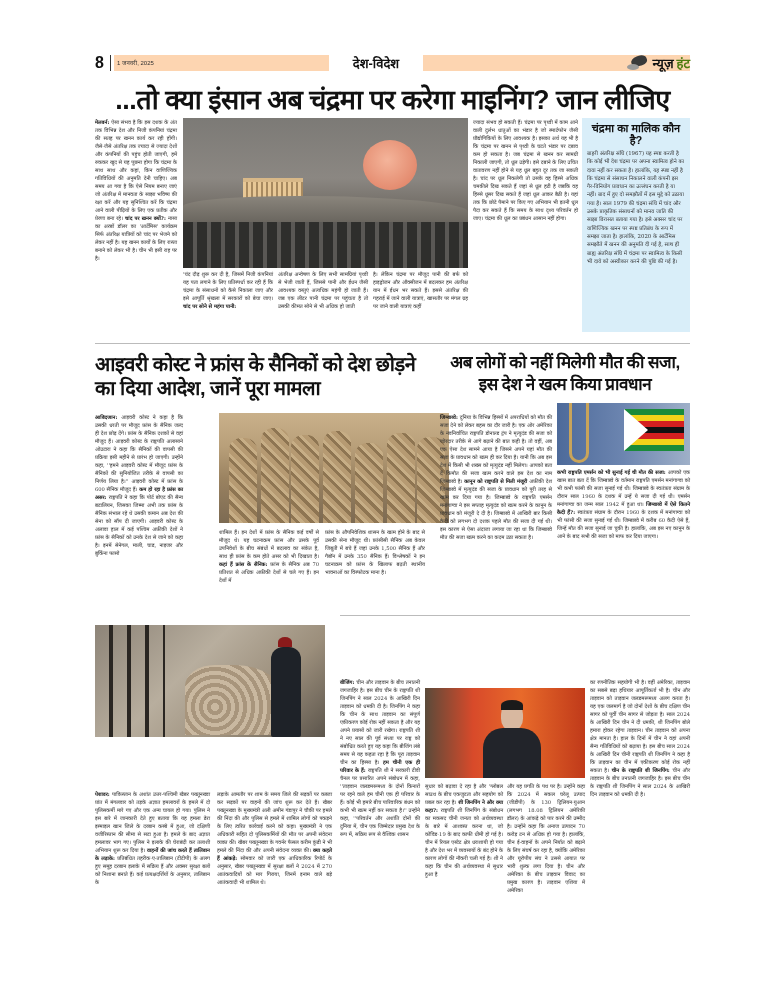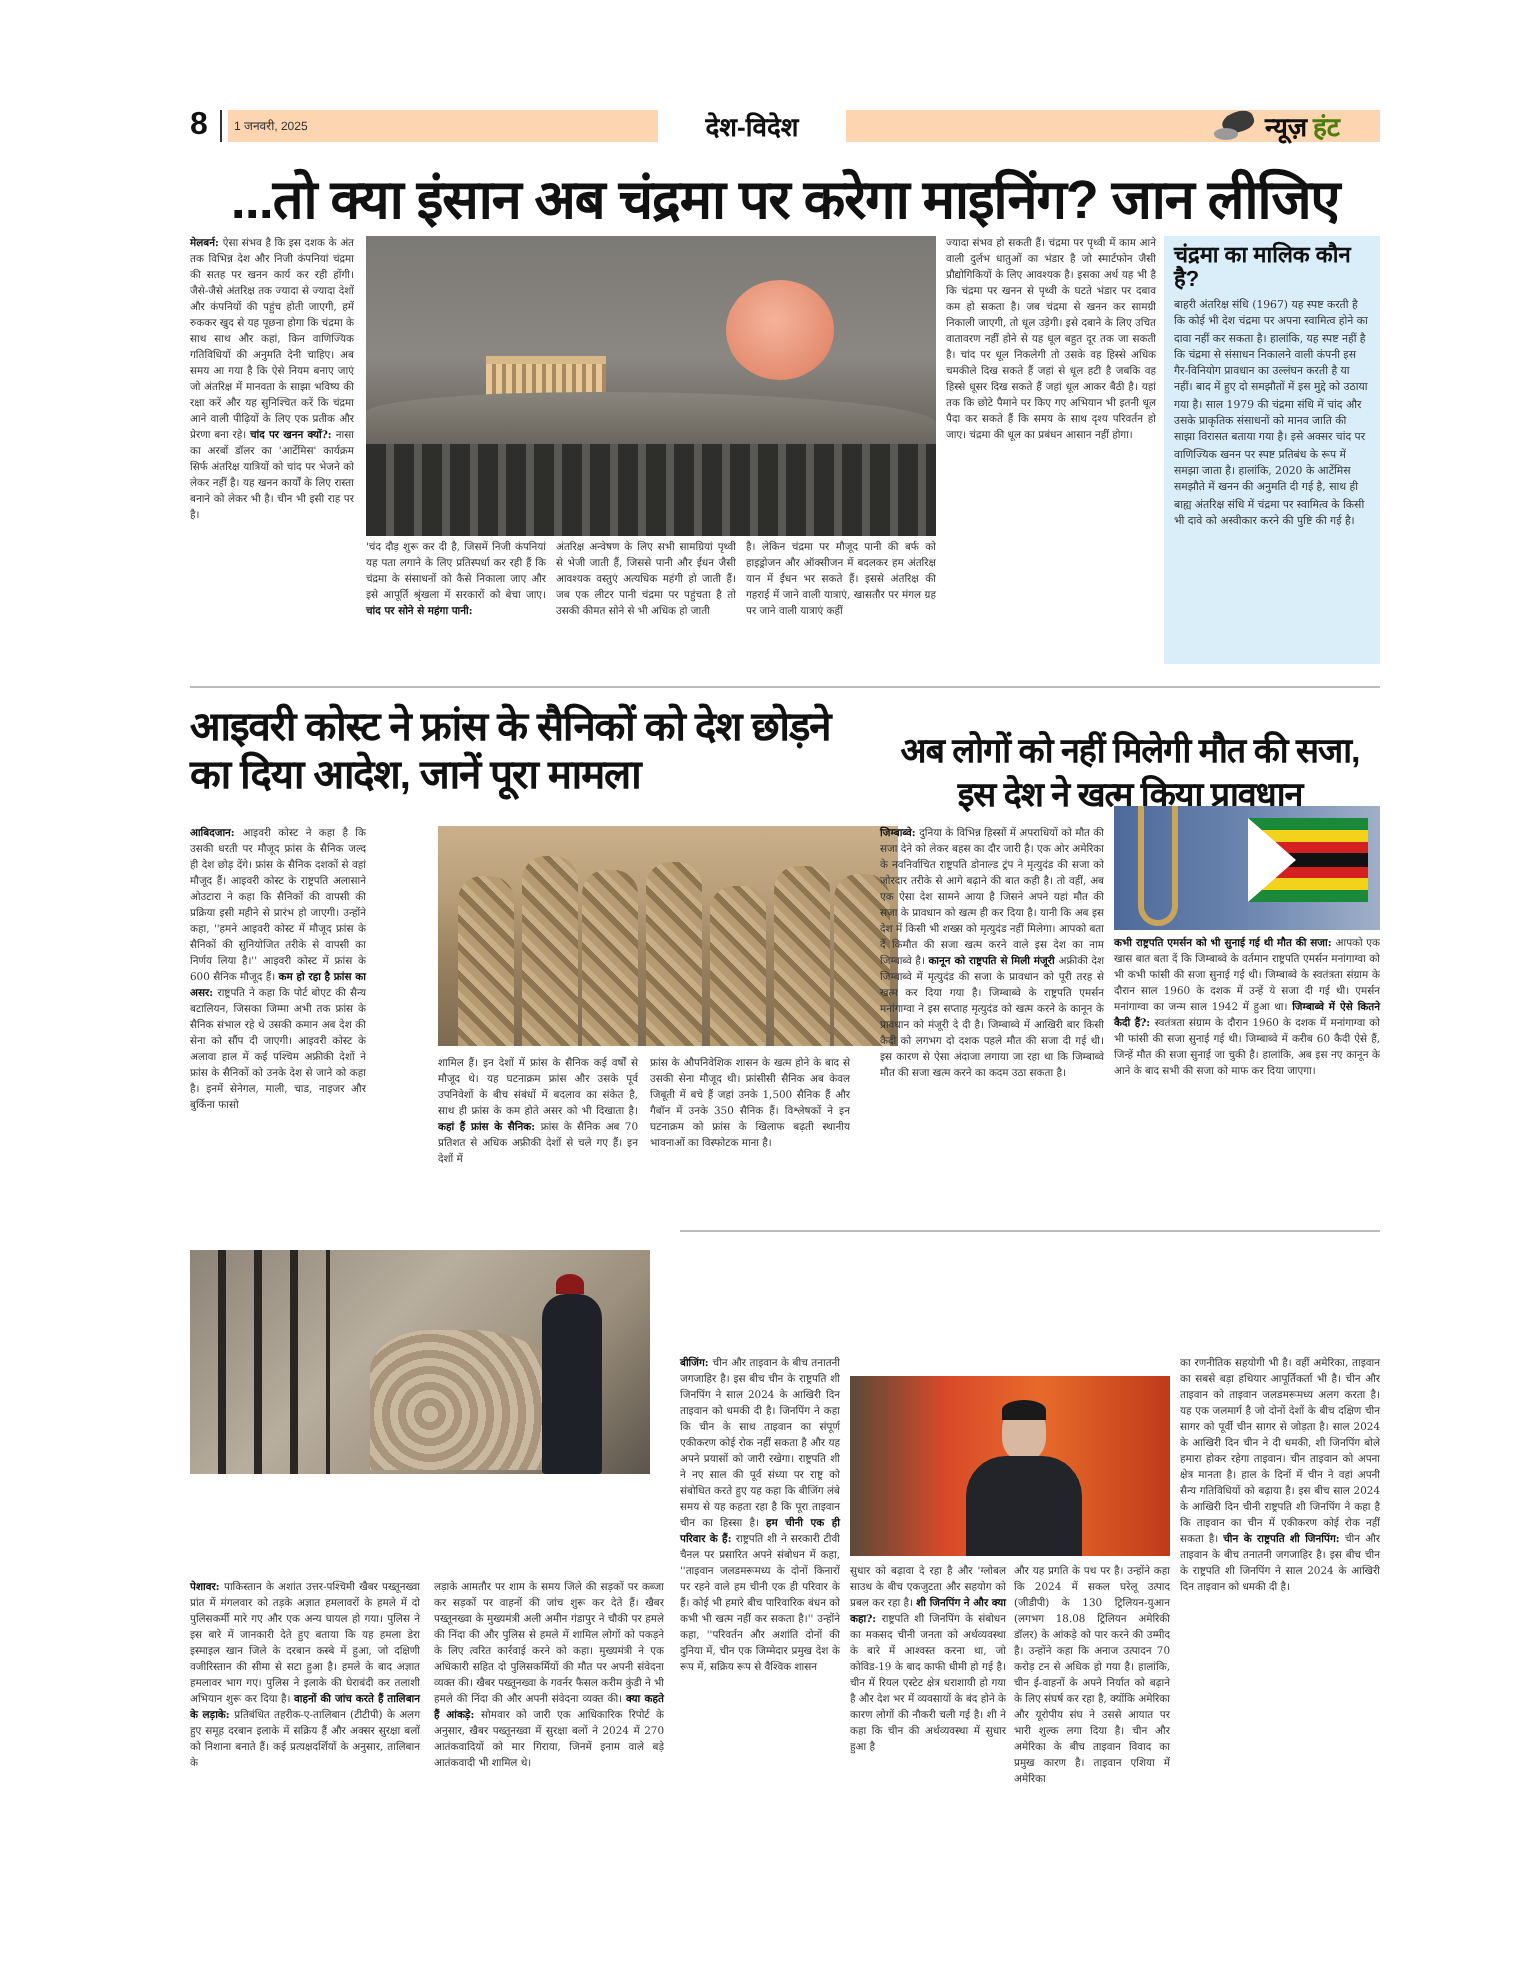--- a/index.html
+++ b/index.html
@@ -6,21 +6,21 @@
   body { width: 768px; height: 994px; background: #ffffff; font-family: "DejaVu Serif", serif; color: #222; overflow: hidden; position: relative; }
   .page { position: absolute; left: 95px; top: 0; width: 595px; height: 994px; }
 
   
   .masthead { position: absolute; top: 52px; left: 0; width: 595px; height: 22px; display: flex; align-items: center; }
   .pg-num { font-family: "Liberation Sans", sans-serif; font-weight: bold; font-size: 16px; width: 12px; color: #111; }
   .pg-sep { width: 1px; height: 16px; background: #333; margin: 0 3px; }
   .bar-left { background: #fdd5b1; height: 16px; width: 215px; display: flex; align-items: center; padding-left: 3px; }
   .pg-date { font-family: "Liberation Sans", sans-serif; font-size: 6px; color: #333; }
   .section { width: 94px; text-align: center; font-family: "Liberation Sans", sans-serif; font-weight: bold; font-size: 13px; color: #111; }
-  .bar-right { background: #fdd5b1; height: 16px; flex: 1; display: flex; align-items: center; justify-content: flex-end; padding-right: 20px; }
+  .bar-right { background: #fdd5b1; height: 16px; flex: 1; display: flex; align-items: center; justify-content: flex-end; padding-right: 0; }
   .logo-bird { width: 24px; height: 18px; position: relative; margin-right: 2px; }
   .logo-bird::before { content: ""; position: absolute; left: 4px; top: 2px; width: 16px; height: 10px; background: #3a3a3a; border-radius: 50% 50% 40% 60%; transform: rotate(-20deg); }
   .logo-bird::after { content: ""; position: absolute; left: 0; top: 10px; width: 12px; height: 6px; background: #9a9a9a; border-radius: 50%; }
   .logo-a { font-family: "Liberation Sans", sans-serif; font-weight: bold; font-size: 13px; color: #111; }
   .logo-b { font-family: "Liberation Sans", sans-serif; font-weight: bold; font-size: 13px; color: #4d7c0f; margin-left: 3px; }
 
   .hl { font-family: "Liberation Sans", sans-serif; font-weight: bold; color: #111; letter-spacing: -0.5px; }
   .body { font-size: 5.2px; line-height: 8px; color: #333; text-align: justify; }
   .body b { color: #111; }
   .photo { position: absolute; overflow: hidden; }
@@ -31,34 +31,34 @@
   .s1-photo { top: 118px; left: 88px; width: 285px; height: 150px; background: linear-gradient(180deg, #7c7a76 0%, #8b8782 40%, #6f6a63 62%, #4c4a46 75%, #3a3a38 100%); }
   .moon { position: absolute; left: 180px; top: 22px; width: 54px; height: 50px; border-radius: 50%; background: radial-gradient(circle at 45% 40%, #f4b49a, #e48c70 70%, #cf7a60); }
   .temple { position: absolute; left: 60px; top: 60px; width: 60px; height: 20px; background: repeating-linear-gradient(90deg, #e8c896 0 3px, #a88a60 3px 5px); border-top: 4px solid #d8b888; }
   .hill { position: absolute; left: 0; top: 78px; width: 285px; height: 26px; background: linear-gradient(180deg, #8a857c, #6a665f); border-radius: 40% 60% 0 0; }
   .fence { position: absolute; left: 0; top: 104px; width: 285px; height: 46px; background: repeating-linear-gradient(90deg, #2e2e2c 0 10px, #5a5855 10px 14px); }
   .s1-col2 { position: absolute; top: 270px; left: 88px; width: 90px; }
   .s1-col3 { position: absolute; top: 270px; left: 183px; width: 90px; }
   .s1-col4 { position: absolute; top: 270px; left: 278px; width: 95px; }
   .s1-col5 { position: absolute; top: 118px; left: 378px; width: 105px; }
   .sidebar { position: absolute; top: 118px; left: 487px; width: 108px; height: 214px; background: #d9eef9; padding: 4px 5px; }
-  .sb-title { font-family: "Liberation Sans", sans-serif; font-weight: bold; font-size: 11px; line-height: 12px; color: #111; margin-bottom: 3px; }
+  .sb-title { font-family: "Liberation Sans", sans-serif; font-weight: bold; font-size: 11px; line-height: 12px; color: #111; margin-bottom: 3px; text-align: center; }
   .sb-text { font-size: 5.4px; line-height: 8.3px; color: #333; }
   .rule { position: absolute; height: 1px; background: #bbb; }
 
   
   .s2-title { position: absolute; top: 352px; left: 0; width: 330px; font-size: 20px; line-height: 24px; }
   .s2-col1 { position: absolute; top: 413px; left: 0; width: 88px; }
   .s2-photo { top: 413px; left: 124px; width: 230px; height: 110px; background: linear-gradient(180deg, #c9b08a 0%, #b9a07a 30%, #9a8260 60%, #7c6a52 100%); }
   .soldier { position: absolute; bottom: 0; width: 28px; border-radius: 12px 12px 0 0; background: repeating-linear-gradient(45deg, #b69a72 0 4px, #8e7552 4px 7px, #c7ae86 7px 10px); }
   .s2-col2 { position: absolute; top: 528px; left: 124px; width: 100px; }
   .s2-col3 { position: absolute; top: 528px; left: 230px; width: 100px; }
 
   
-  .s3-title { position: absolute; top: 352px; left: 345px; width: 250px; font-size: 17px; line-height: 22px; text-align: center; margin-top: 13px; }
+  .s3-title { position: absolute; top: 352px; left: 345px; width: 250px; font-size: 17px; line-height: 22px; text-align: center; }
   .s3-col1 { position: absolute; top: 413px; left: 345px; width: 112px; }
   .s3-photo { top: 403px; left: 462px; width: 133px; height: 62px; background: linear-gradient(90deg, #4d6a9a 0%, #6c85b0 50%, #9fb0c8 100%); }
   .noose { position: absolute; left: 12px; top: 0; width: 20px; height: 60px; border: 3px solid #c9a45a; border-top: none; border-radius: 0 0 10px 10px; }
   .flag { position: absolute; right: 6px; top: 6px; width: 60px; height: 42px; background: linear-gradient(180deg, #1a8a3a 0 14%, #f2d21a 14% 28%, #d42020 28% 42%, #111 42% 58%, #d42020 58% 72%, #f2d21a 72% 86%, #1a8a3a 86% 100%); }
   .flag::before { content: ""; position: absolute; left: 0; top: 0; border-left: 24px solid #fff; border-top: 21px solid transparent; border-bottom: 21px solid transparent; }
   .s3-col2 { position: absolute; top: 468px; left: 462px; width: 133px; }
 
   
   .s4-photo { top: 625px; left: 0; width: 230px; height: 112px; background: linear-gradient(135deg, #8d8478 0%, #b8ae9e 40%, #9c8f7c 70%, #5c554c 100%); }
   .rubble { position: absolute; left: 90px; top: 40px; width: 100px; height: 70px; background: repeating-radial-gradient(circle at 30% 60%, #c9b8a0 0 4px, #a8957c 4px 8px); border-radius: 30% 50% 0 0; }

